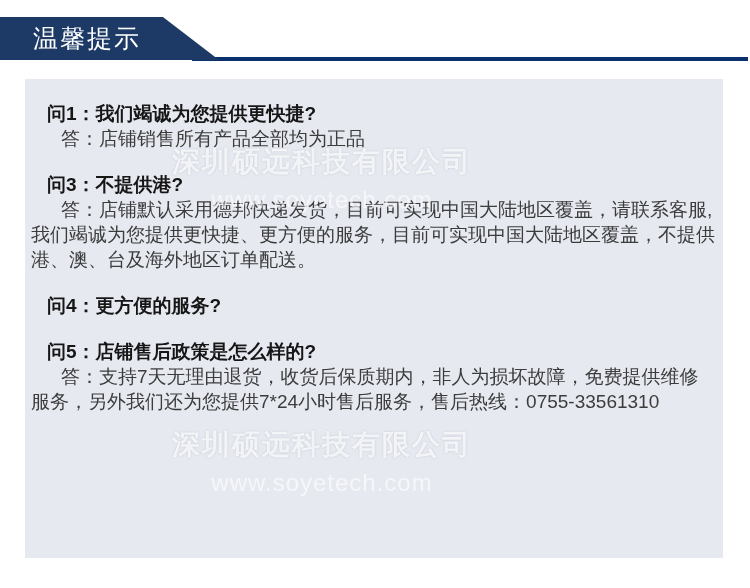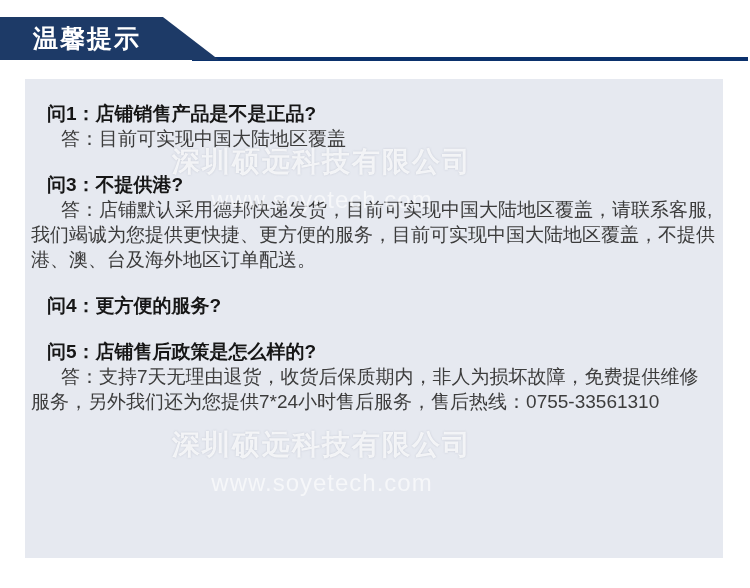--- a/index.html
+++ b/index.html
@@ -19,21 +19,21 @@
 
   
   .banner{
     position:absolute; left:0; top:17px;
     width:219px; height:43px;
     background:var(--banner);
     clip-path:polygon(0 0, 74.4% 0, 100% 100%, 0 100%);
     z-index:3;
   }
   .banner-title{
-    color:#ffffff; font-size:25px; font-weight:bold;
+    color:#ffffff; font-size:25px; font-weight:normal;
     line-height:43px; padding-left:33px; letter-spacing:2px;
     white-space:nowrap;
   }
   .banner-rule{
     position:absolute; left:192px; top:57px;
     width:556px; height:4px;
     background:var(--rule);
     z-index:2;
   }
 
@@ -84,22 +84,22 @@
 <body>
 
 <div class="banner">
   <div class="banner-title">温馨提示</div>
 </div>
 <div class="banner-rule"></div>
 
 <div class="panel">
   <div class="faq">
       <div class="qa">
-        <p class="q">问1：店铺销售产品是不是正品?</p>
-        <p class="a">答：目前可实现中国大陆地区覆盖</p>
+        <p class="q">问1：我们竭诚为您提供更快捷?</p>
+        <p class="a">答：店铺销售所有产品全部均为正品</p>
       </div>
       <div class="qa">
         <p class="q">问3：不提供港?</p>
         <p class="a">答：店铺默认采用德邦快递发货，目前可实现中国大陆地区覆盖，请联系客服,我们竭诚为您提供更快捷、更方便的服务，目前可实现中国大陆地区覆盖，不提供港、澳、台及海外地区订单配送。</p>
       </div>
       <div class="qa">
         <p class="q">问4：更方便的服务?</p>
       </div>
       <div class="qa">
         <p class="q">问5：店铺售后政策是怎么样的?</p>

